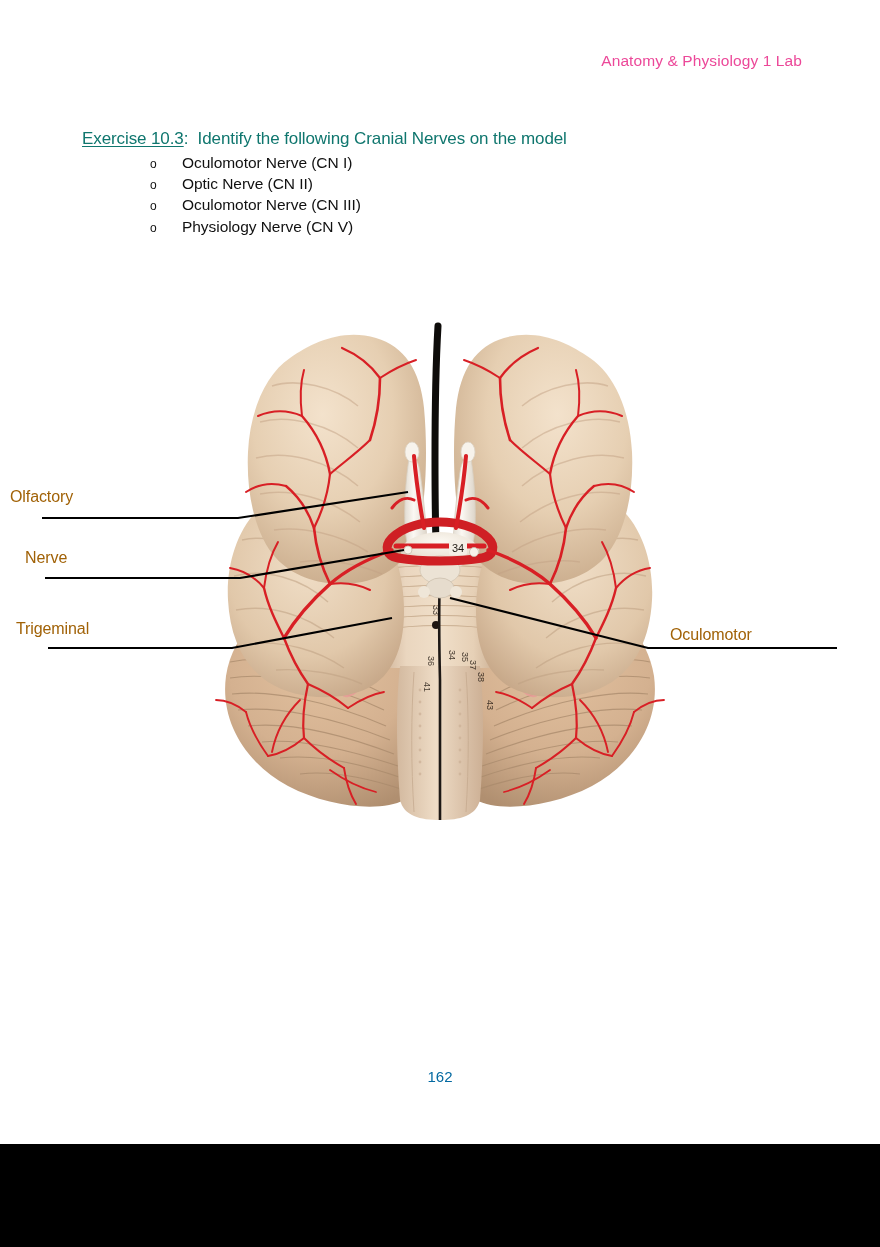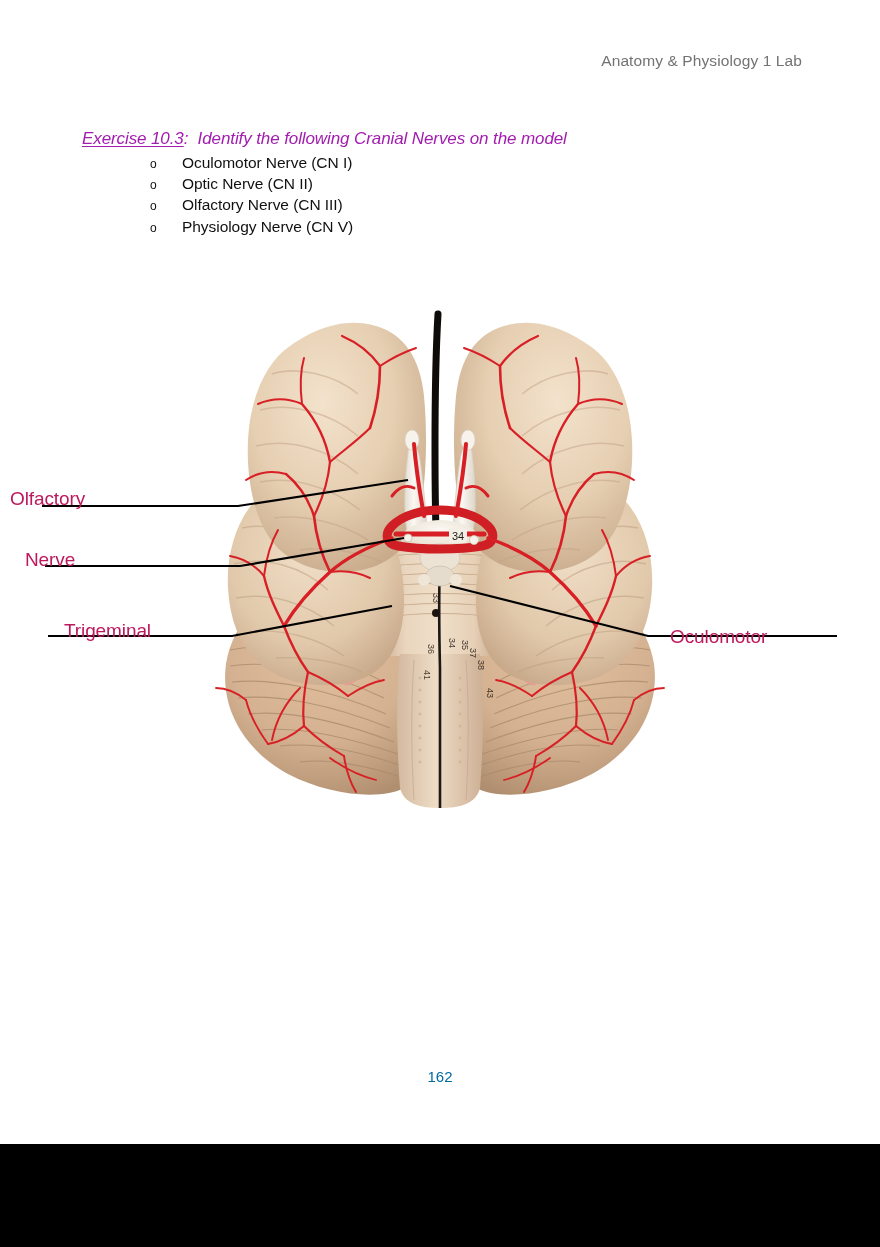--- a/index.html
+++ b/index.html
@@ -20,33 +20,32 @@
     left: 0; top: 0;
     width: 880px;
     height: 1144px;
     background: #ffffff;
   }
   .running-head {
     position: absolute;
     right: 78px;
     top: 52px;
     font-size: 15.5px;
-    color: #737373;
+    color: #ec4899;
     letter-spacing: 0.1px;
     white-space: nowrap;
   }
   .exercise-line {
     position: absolute;
     left: 82px;
     top: 129px;
     font-size: 17px;
-    color: #a21caf;
+    color: #0f766e;
     white-space: nowrap;
     letter-spacing: -0.1px;
-    font-style: italic;
   }
   .exercise-label {
     text-decoration: underline;
     text-underline-offset: 2px;
   }
   .nerve-list {
     position: absolute;
     left: 150px;
     top: 154px;
     width: 420px;
@@ -63,36 +62,36 @@
     width: 32px;
     flex: 0 0 32px;
     font-size: 12px;
     color: #111;
     line-height: 1;
   }
   
   .figure-wrap {
     position: absolute;
     left: 0;
-    top: 288px;
+    top: 300px;
     width: 880px;
     height: 560px;
   }
   .figure-wrap svg { display:block; }
 
   .callout {
     position: absolute;
-    font-size: 19px;
-    color: #be185d;
+    font-size: 16px;
+    color: #a16207;
     white-space: nowrap;
     letter-spacing: -0.1px;
   }
   #callout-olfactory { left: 10px;  top: 488px; }
   #callout-optic     { left: 25px;  top: 549px; }
-  #callout-trigeminal{ left: 16px;  top: 620px; margin-left: 48px; }
+  #callout-trigeminal{ left: 16px;  top: 620px; }
   #callout-oculomotor{ left: 670px; top: 626px; }
 
   .page-number {
     position: absolute;
     left: 0;
     top: 1068px;
     width: 880px;
     text-align: center;
     font-size: 15px;
     color: #0369a1;
@@ -121,21 +120,21 @@
     <div class="nerve-item">
       <span class="nerve-bullet">o</span>
       <span>Oculomotor Nerve (CN I)</span>
     </div>
     <div class="nerve-item">
       <span class="nerve-bullet">o</span>
       <span>Optic Nerve (CN II)</span>
     </div>
     <div class="nerve-item">
       <span class="nerve-bullet">o</span>
-      <span>Olfactory Nerve (CN III)</span>
+      <span>Oculomotor Nerve (CN III)</span>
     </div>
     <div class="nerve-item">
       <span class="nerve-bullet">o</span>
       <span>Physiology Nerve (CN V)</span>
     </div>
   </div>
 
   <div class="figure-wrap">
     <svg width="880" height="560" viewBox="0 0 880 560" xmlns="http://www.w3.org/2000/svg">
       <defs>

